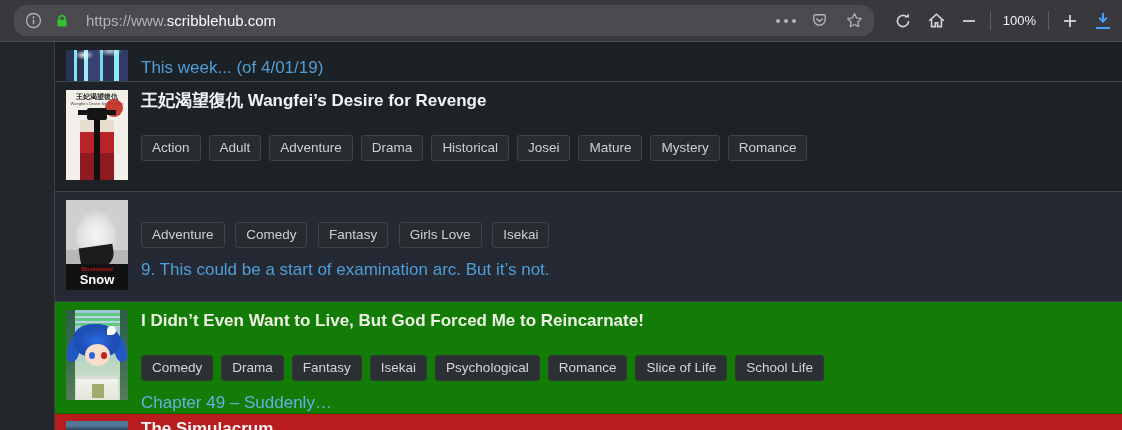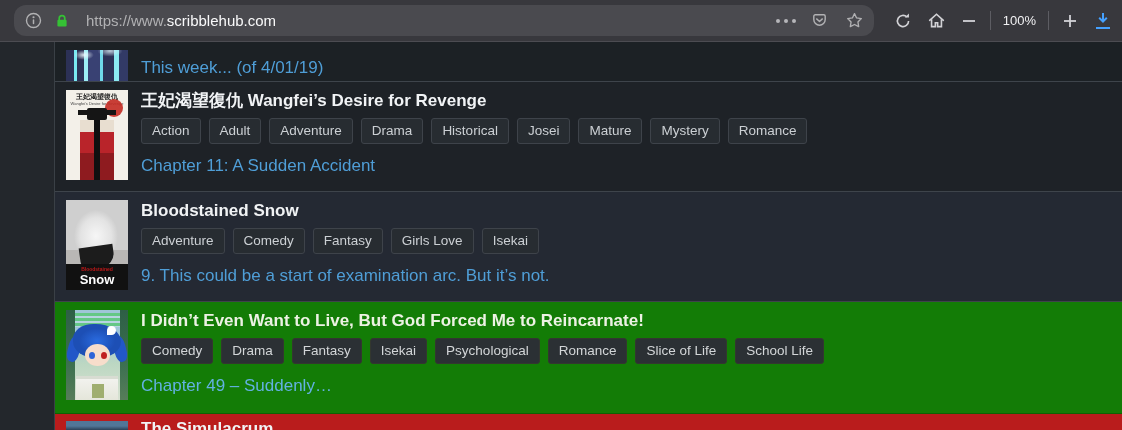--- a/index.html
+++ b/index.html
@@ -39,21 +39,21 @@
   .row-4 { height:112px; background:#137c06; border-bottom-color:#0e6202; }
   .row-5 { height:16px; background:#b91c1c; border-bottom:none; padding-top:4px; }
 
   .thumb { width:62px; height:90px; flex:0 0 62px; margin-top:0; position:relative;
            overflow:hidden; cursor:pointer; }
   .row-2 .thumb, .row-3 .thumb, .row-4 .thumb { margin-top:0; }
   .col { margin-left:13px; min-width:0; }
   .title { font-size:17px; font-weight:bold; color:#f1f3f5; line-height:24px;
            margin-top:-1px; cursor:pointer; white-space:nowrap; }
   .row-4 .title { color:#edf2e4; }
-  .tags { display:flex; gap:8px; margin-top:5px; }
+  .tags { display:flex; gap:8px; margin-top:22px;justify-content:space-between; }
   .tag { font-size:13.5px; color:#ccd0d4; background:#272c31; border:1px solid #3e434a;
          border-radius:3px; padding:4px 10px; line-height:16px; white-space:nowrap; cursor:pointer; }
   .row-4 .tag { background:#2b3034; border-color:#33372f; color:#d3d6d8; }
   .chapter { font-size:17px; color:#4f9ed7; margin-top:10px; line-height:24px;
              cursor:pointer; white-space:nowrap; }
   .row-4 .chapter { color:#63b1e2; }
   .row-1 .chapter { margin:6px 0 0 0; }
 
   
   .row-1 .thumb-clip { width:62px; height:33px; flex:0 0 62px; overflow:hidden; position:relative; }
@@ -219,34 +219,32 @@
             <span class="tag">Action</span>
             <span class="tag">Adult</span>
             <span class="tag">Adventure</span>
             <span class="tag">Drama</span>
             <span class="tag">Historical</span>
             <span class="tag">Josei</span>
             <span class="tag">Mature</span>
             <span class="tag">Mystery</span>
             <span class="tag">Romance</span>
           </div>
-        <div class="chapter">Chapter 11: A Sudden Accident</div>
       </div>
     </div>
 
     <div class="row row-3">
       <div class="thumb cov-snow">
         <div class="body"></div>
         <div class="skirt"></div>
         <div class="band"></div>
         <div class="blood">Bloodstained</div>
         <div class="snow-t">Snow</div>
       </div>
       <div class="col">
-        <div class="title">Bloodstained Snow</div>
         <div class="tags">
             <span class="tag">Adventure</span>
             <span class="tag">Comedy</span>
             <span class="tag">Fantasy</span>
             <span class="tag">Girls Love</span>
             <span class="tag">Isekai</span>
           </div>
         <div class="chapter">9. This could be a start of examination arc. But it’s not.</div>
       </div>
     </div>

